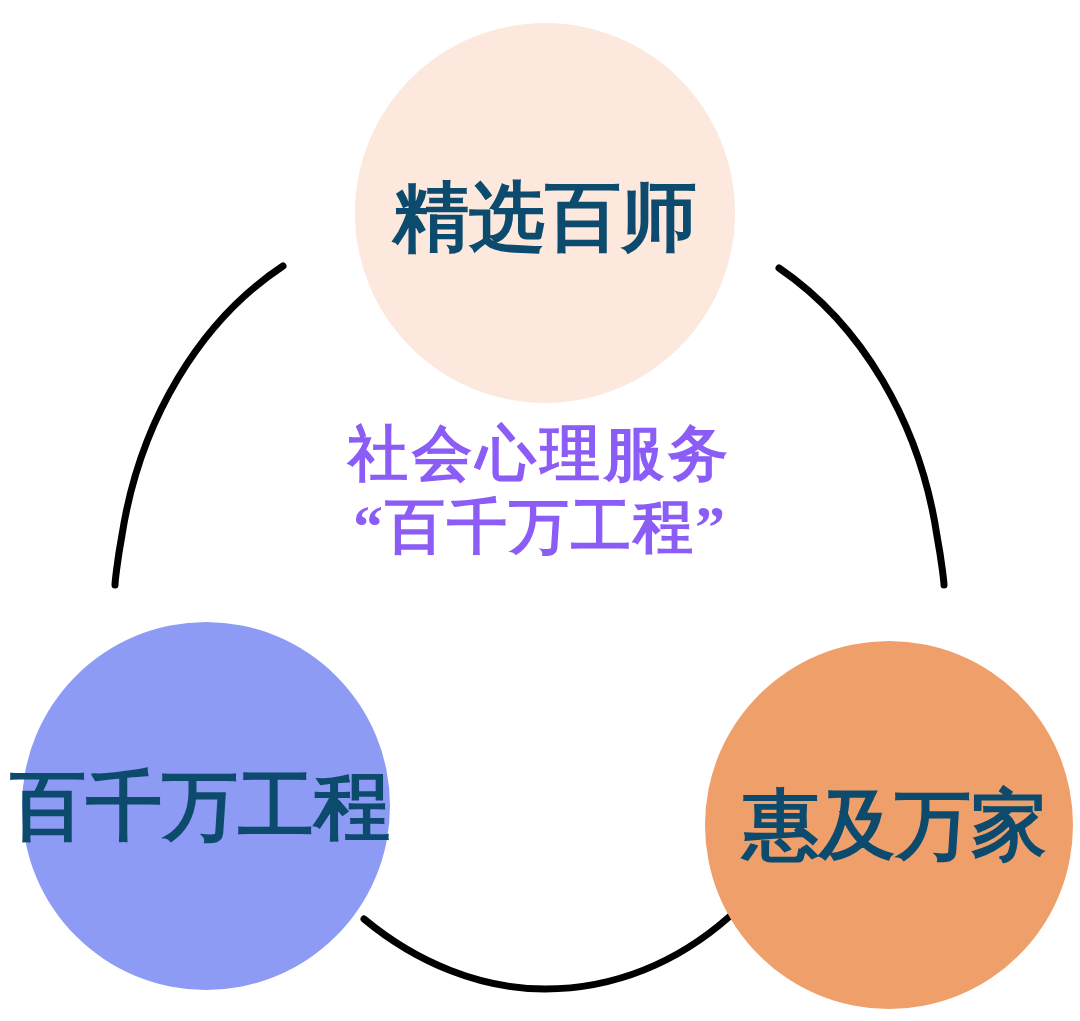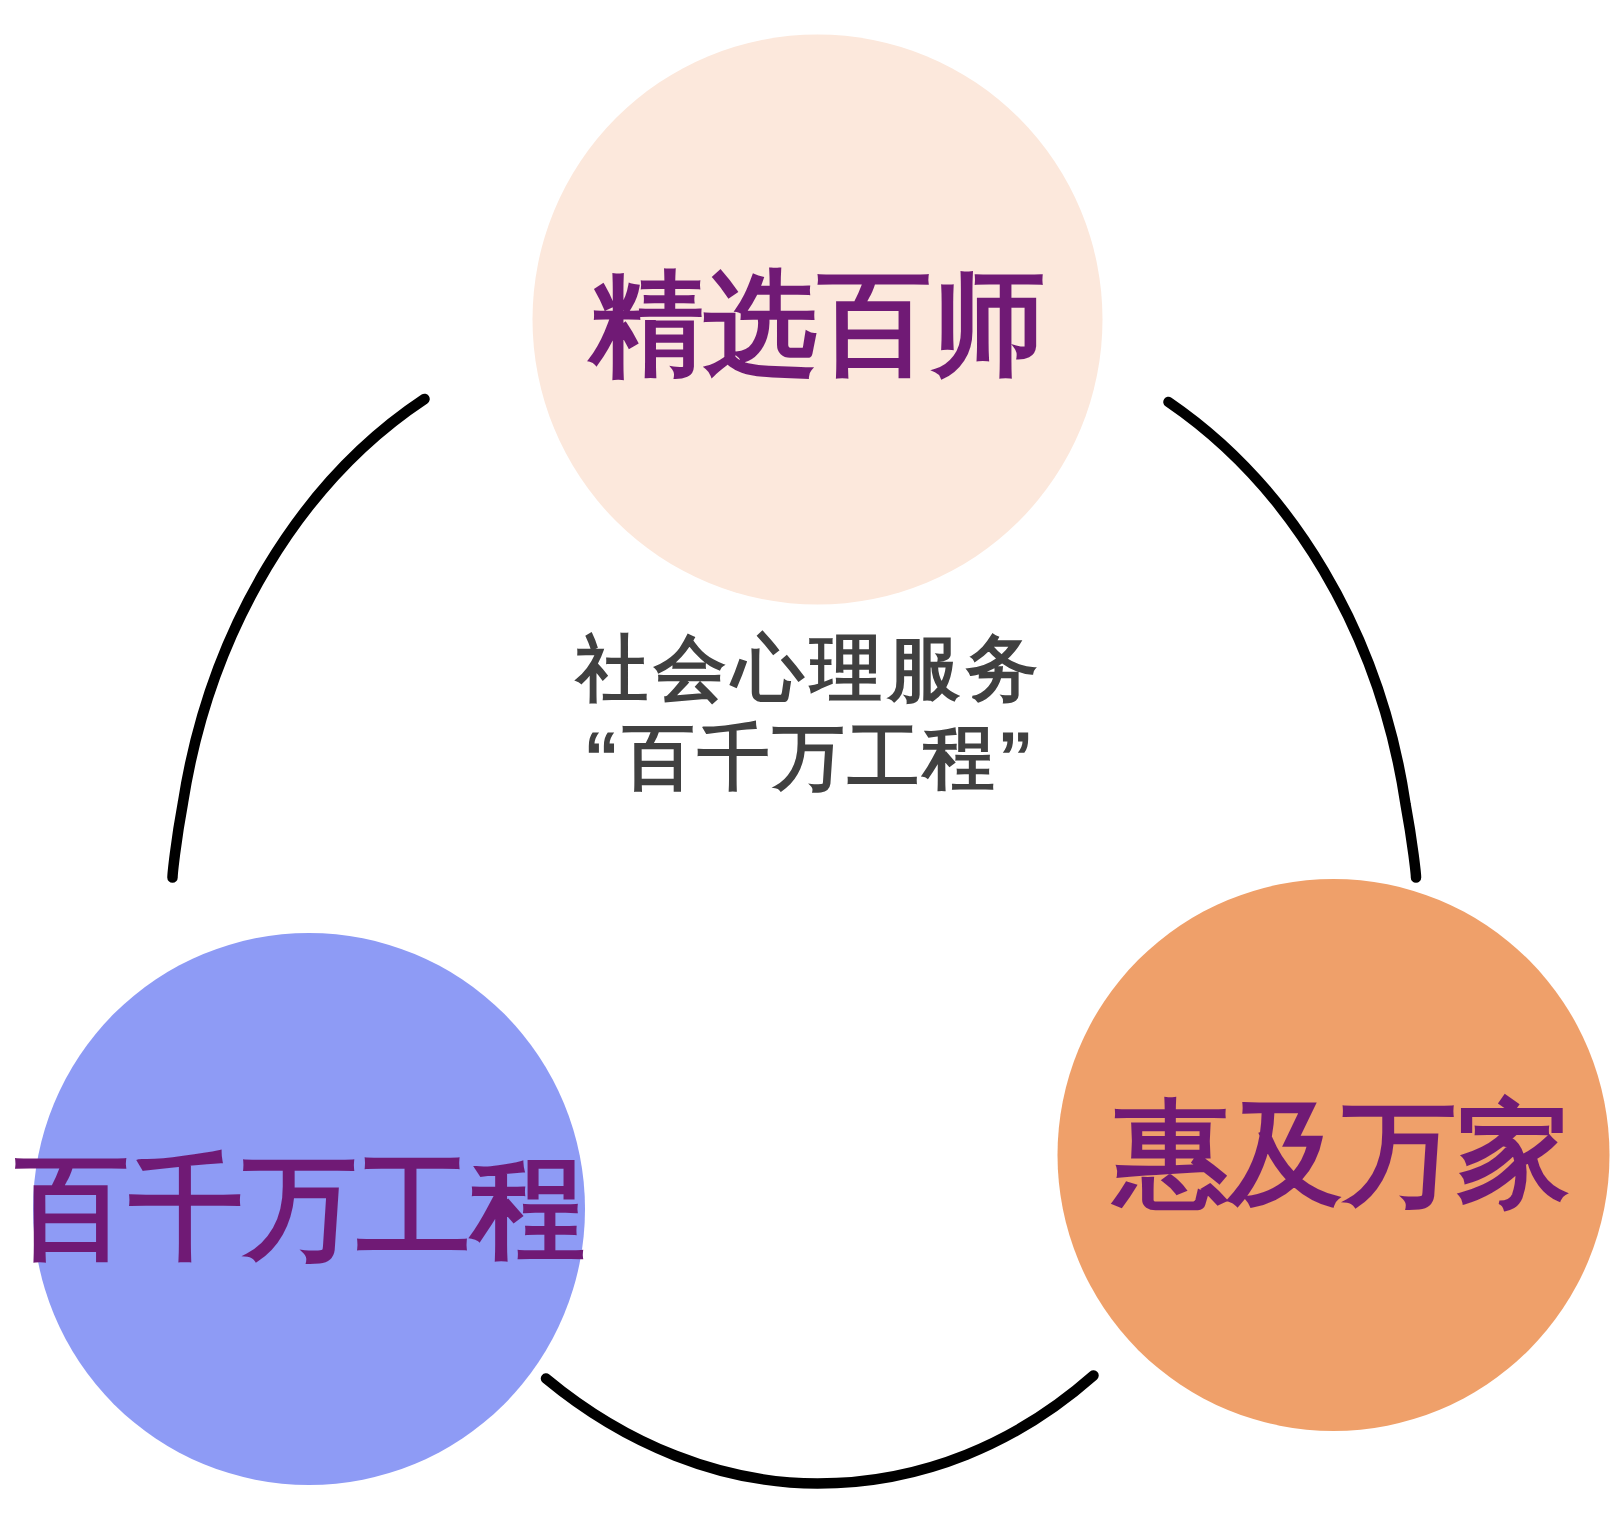--- a/index.html
+++ b/index.html
@@ -30,21 +30,21 @@
     position: absolute;
     border-radius: 50%;
     display: flex;
     align-items: center;
     justify-content: center;
     box-sizing: border-box;
   }
   .node-label {
     font-family: "Liberation Sans", "DejaVu Sans", sans-serif;
     font-weight: 700;
-    color: #701a75;
+    color: #0c4a6e;
     white-space: nowrap;
     letter-spacing: 0px;
     line-height: 1;
   }
   
   #node-top {
     left: 355px;
     top: 23px;
     width: 380px;
     height: 380px;
@@ -62,44 +62,44 @@
     height: 368px;
     background: #8E9BF5;
   }
   #node-left .node-label {
     font-size: 76px;
     transform: translateX(-6px);
   }
   
   #node-right {
     left: 705px;
-    top: 586px;
+    top: 641px;
     width: 368px;
     height: 368px;
     background: #EFA06A;
   }
   #node-right .node-label {
     font-size: 76px;
     transform: translateX(6px);
   }
   
   #center-block {
     position: absolute;
     left: 0;
     top: 418px;
     width: 1080px;
     text-align: center;
     color: #EFA06A;
   }
   #center-block .headline {
-    font-family: Liberation Sans, sans-serif;
+    font-family: Liberation Serif, serif;
     font-weight: 700;
-    font-size: 48px;
+    font-size: 60px;
     line-height: 1.22;
-    color: #404040;
+    color: #8b5cf6;
     letter-spacing: 4px;
     white-space: nowrap;
   }
   #center-block .headline.line-2 {
     letter-spacing: 2px;
   }
 </style>
 </head>
 <body>
 

